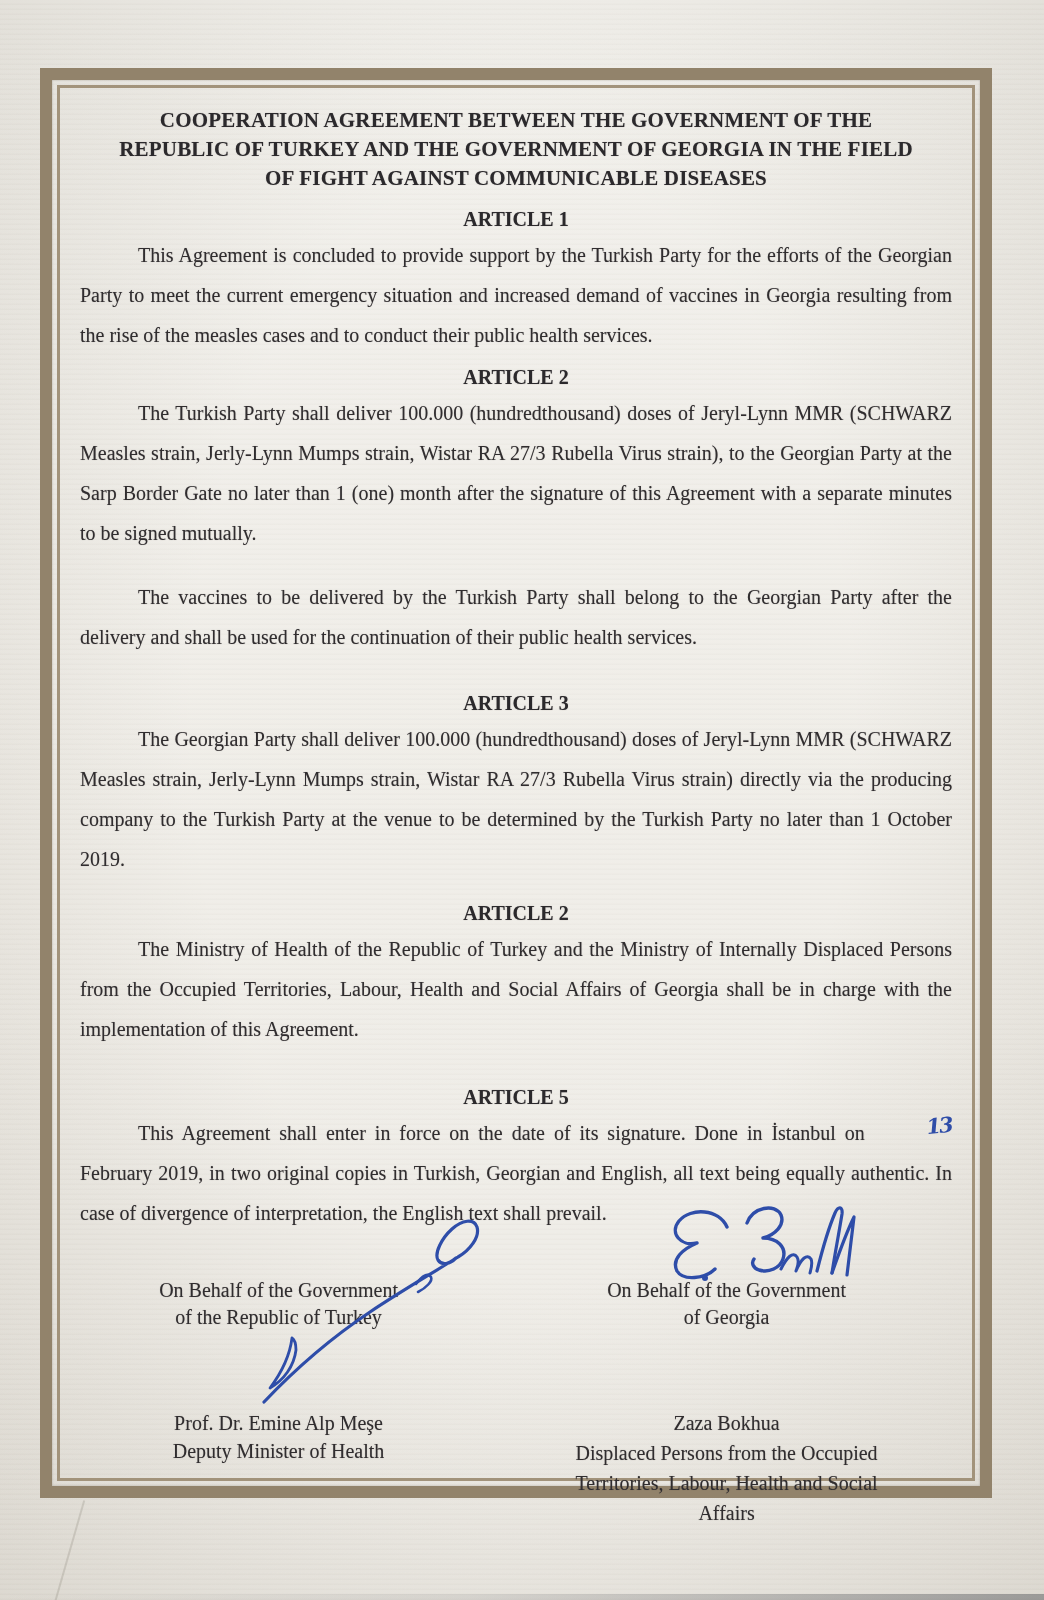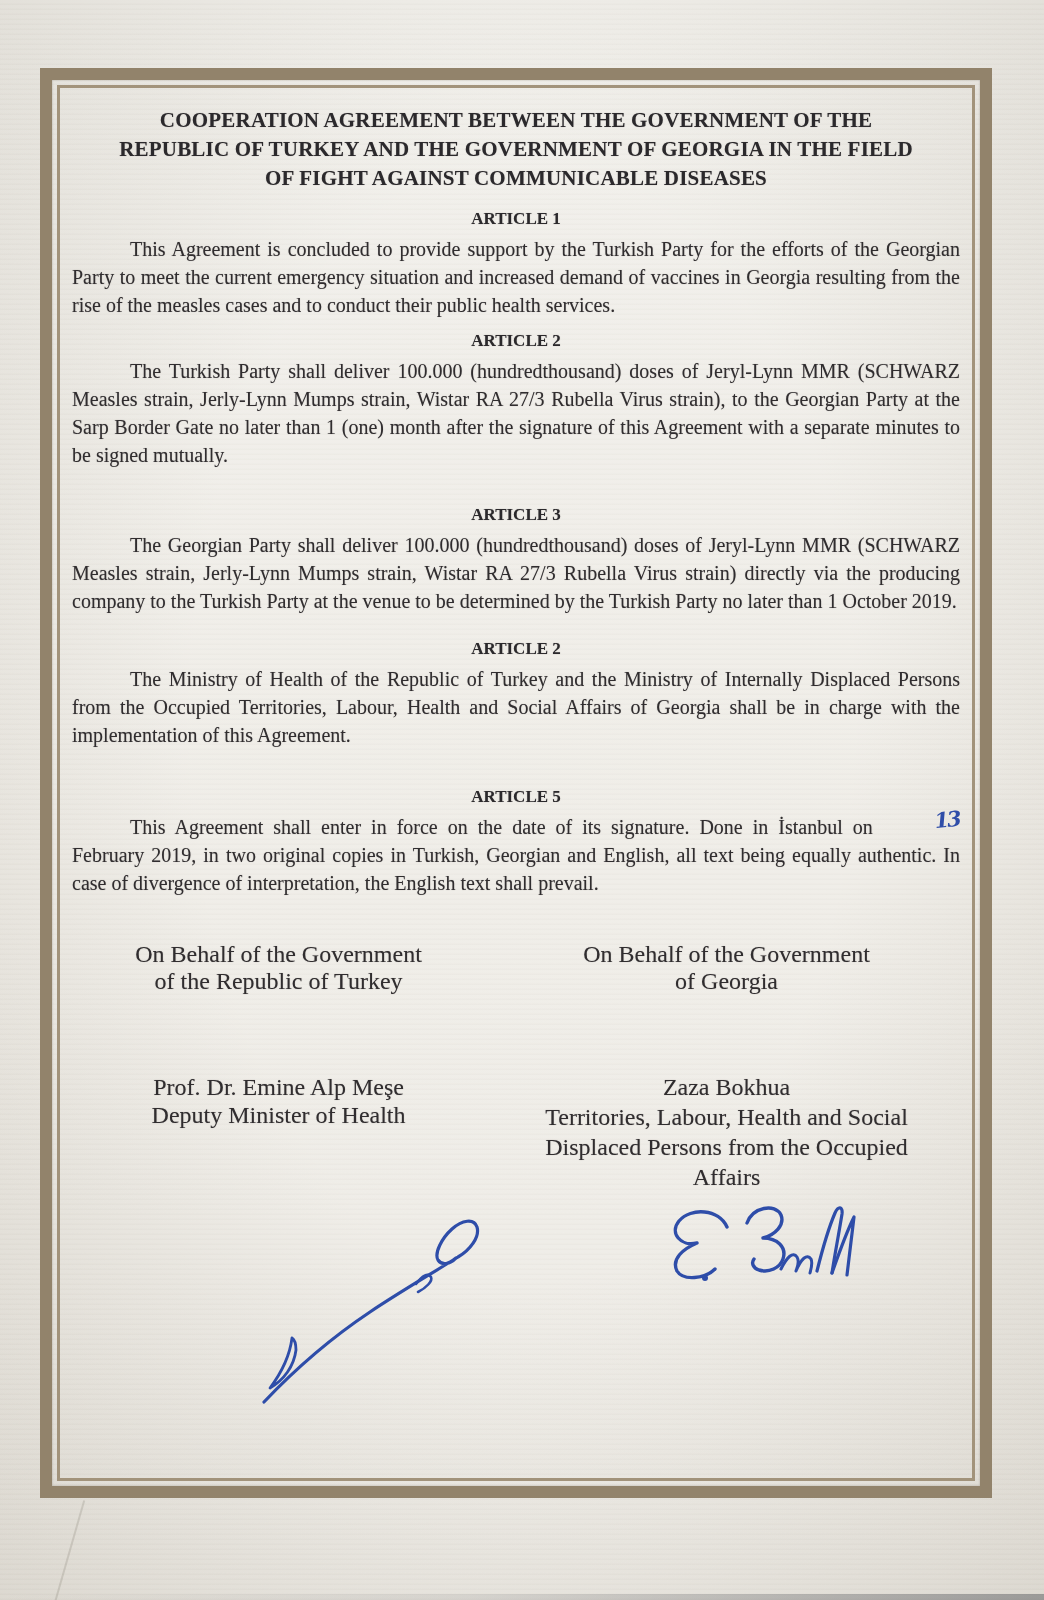--- a/index.html
+++ b/index.html
@@ -40,43 +40,43 @@
     margin:15px auto 0;width:96%;
     text-align:center;font-weight:bold;font-size:21px;line-height:29px;
     letter-spacing:0.2px;color:#2b292c;
   }
   .title span{display:block;}
   .preamble{
     margin:30px 2px 0;font-size:20px;line-height:27px;
     text-align:justify;text-indent:58px;
   }
   h2{
-    margin:0;text-align:center;font-size:17px;line-height:28px;
+    margin:0;text-align:center;font-size:20px;line-height:28px;
     font-weight:bold;color:#2b292c;
   }
   .sec p{
-    margin:2px 4px 0;font-size:20px;line-height:28px;
+    margin:2px 12px 0;font-size:20px;line-height:40px;
     text-align:justify;text-indent:58px;
   }
   .sec1 h2{margin-top:12px;}
   .sec2 h2{margin-top:8px;}
   .sec2 .para2{margin-top:24px;}
   .sec3 h2{margin-top:32px;}
   .sec4 h2{margin-top:20px;}
   .sec5 h2{margin-top:34px;}
   .hw-date{
     font-family:"DejaVu Serif",serif;font-style:italic;font-weight:bold;
     color:#2f4da8;text-shadow:none;font-size:21px;
     display:inline-block;transform:rotate(-6deg) translateY(-4px);
     margin-left:4px;letter-spacing:-2px;
   }
   .signatures{
     margin-top:44px;display:flex;width:100%;
   }
-  .sig-col{box-sizing:border-box;text-align:center;font-size:24px;}
+  .sig-col{box-sizing:border-box;text-align:center;font-size:20px;}
   .sig-col.left{width:47%;}
   .sig-col.right{width:53%;}
   .sig-header{line-height:27px;}
   .sig-header span{display:block;}
   .sig-col.left .sig-names{margin-top:78px;line-height:28px;text-align:center;}
   .sig-col.right .sig-spacer{height:77px;}
   .sig-names span{display:block;}
   .sig-col.right .sig-names{line-height:30px;}
   .sig-svg{position:absolute;pointer-events:none;}
   .sig-svg path{fill:none;stroke:#2e4da9;stroke-linecap:round;stroke-linejoin:round;}
@@ -98,20 +98,21 @@
 
 
         <div class="sec sec1">
           <h2>ARTICLE 1</h2>
           <p>This Agreement is concluded to provide support by the Turkish Party for the efforts of the Georgian Party to meet the current emergency situation and increased demand of vaccines in Georgia resulting from the rise of the measles cases and to conduct their public health services.</p>
         </div>
 
         <div class="sec sec2">
           <h2>ARTICLE 2</h2>
           <p>The Turkish Party shall deliver 100.000 (hundredthousand) doses of Jeryl-Lynn MMR (SCHWARZ Measles strain, Jerly-Lynn Mumps strain, Wistar RA 27/3 Rubella Virus strain), to the Georgian Party at the Sarp Border Gate no later than 1 (one) month after the signature of this Agreement with a separate minutes to be signed mutually.</p>
+          <p class="para2">The vaccines to be delivered by the Turkish Party shall belong to the Georgian Party after the delivery and shall be used for the continuation of their public health services.</p>
         </div>
 
         <div class="sec sec3">
           <h2>ARTICLE 3</h2>
           <p>The Georgian Party shall deliver 100.000 (hundredthousand) doses of Jeryl-Lynn MMR (SCHWARZ Measles strain, Jerly-Lynn Mumps strain, Wistar RA 27/3 Rubella Virus strain) directly via the producing company to the Turkish Party at the venue to be determined by the Turkish Party no later than 1 October 2019.</p>
         </div>
 
         <div class="sec sec4">
           <h2>ARTICLE 2</h2>
           <p>The Ministry of Health of the Republic of Turkey and the Ministry of Internally Displaced Persons from the Occupied Territories, Labour, Health and Social Affairs of Georgia shall be in charge with the implementation of this Agreement.</p>
@@ -134,22 +135,22 @@
             </div>
           </div>
           <div class="sig-col right">
             <div class="sig-header">
               <span>On Behalf of the Government</span>
               <span>of Georgia</span>
             </div>
             <div class="sig-spacer"></div>
             <div class="sig-names">
               <span>Zaza Bokhua</span>
+              <span>Displaced Persons from the Occupied</span>
               <span>Territories, Labour, Health and Social</span>
-              <span>Displaced Persons from the Occupied</span>
               <span>Affairs</span>
             </div>
           </div>
         </div>
 
       </div>
     </div>
   </div>
 
   <svg class="sig-svg" style="left:230px;top:1192px;" width="280" height="215" viewBox="0 0 280 215">

